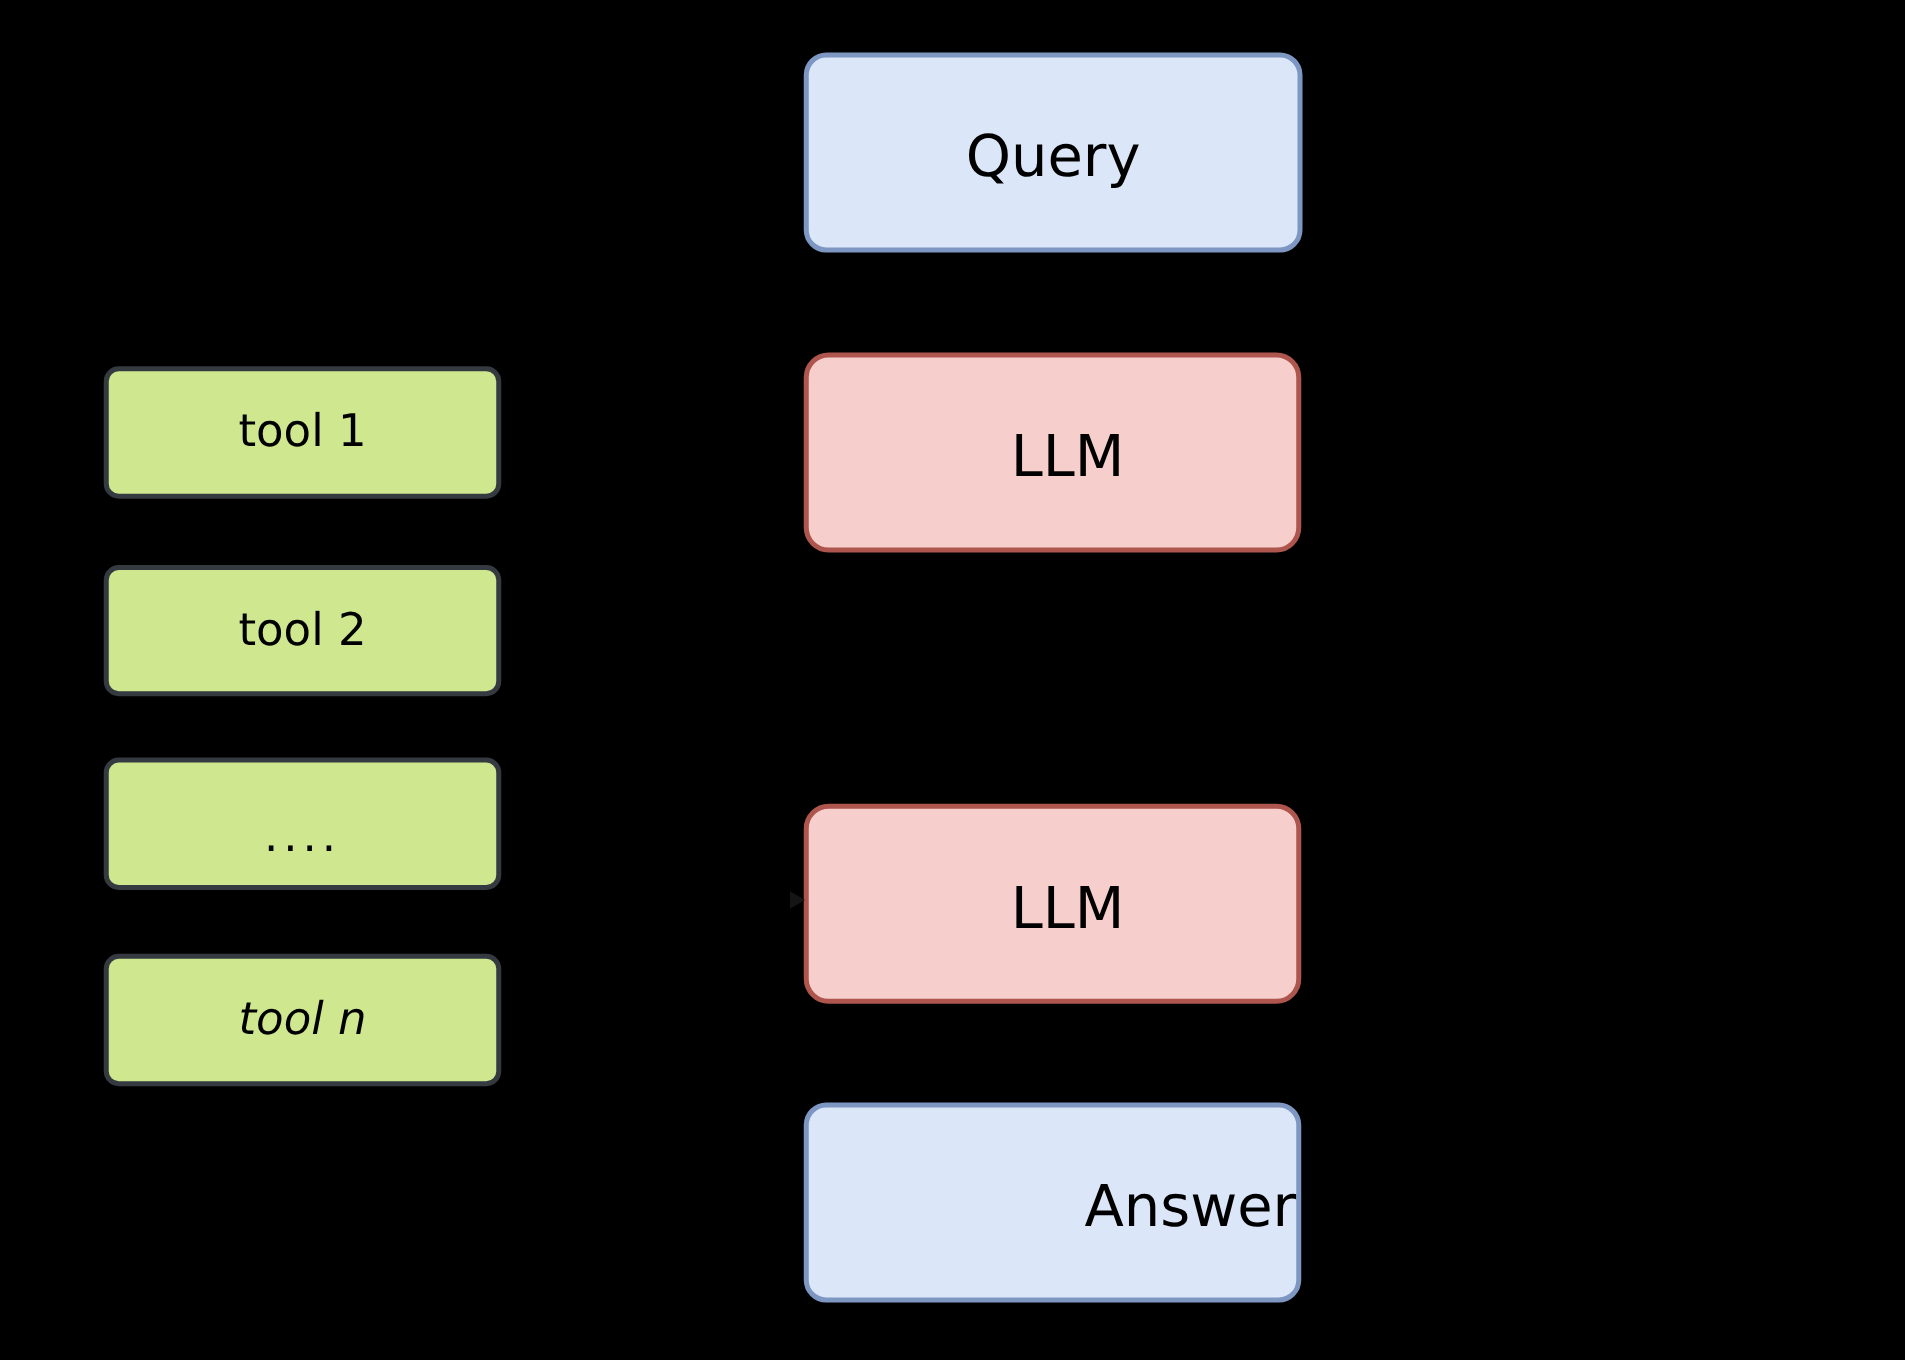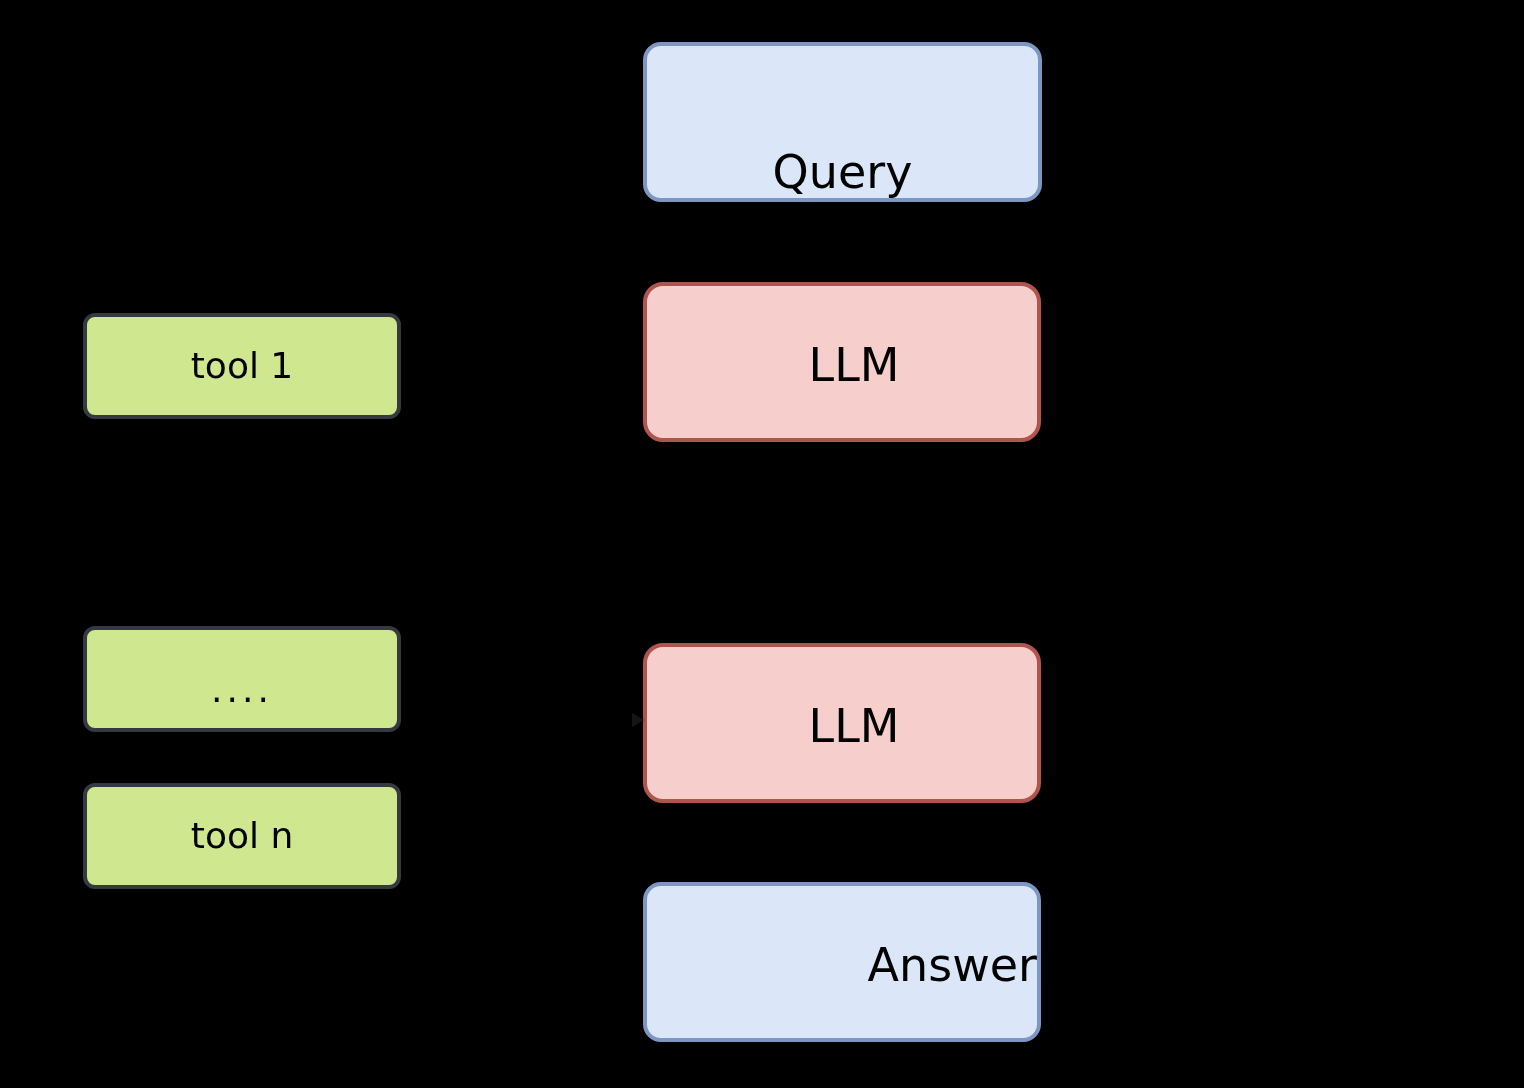--- a/index.html
+++ b/index.html
@@ -45,32 +45,31 @@
     border-radius: 20px;
     font-size: 46px;
     padding-left: 24px;
   }
   
   .tool {
     background: #cfe88f;
     border: 4px solid #343a40;
     border-radius: 12px;
     font-size: 36px;
-    margin-top: 20px;
   }
   
-  .pos-query      { left: 643px; top: 42px;  width: 399px; height: 160px; align-items: flex-end; }
+  .pos-query      { left: 643px; top: 42px;  width: 399px; height: 160px; }
   .pos-llm-top    { left: 643px; top: 282px; width: 398px; height: 160px; }
   .pos-llm-bottom { left: 643px; top: 643px; width: 398px; height: 160px; }
   .pos-answer     { left: 643px; top: 882px; width: 398px; height: 160px; justify-content: flex-end; }
   
   .pos-tool-1    { left: 83px; top: 293px; width: 318px; height: 106px; }
   .pos-tool-2    { left: 83px; top: 452px; width: 318px; height: 105px; }
   .pos-tool-dots { left: 83px; top: 606px; width: 318px; height: 106px; }
-  .pos-tool-n    { left: 83px; top: 763px; width: 318px; height: 106px; }
+  .pos-tool-n    { left: 83px; top: 763px; width: 318px; height: 106px; font-style: italic; }
   
   .io .label, .llm .label { padding-top: 6px; }
   
   .dots-label { padding-top: 22px; letter-spacing: 4px; }
   
   .arrow-tip {
     position: absolute;
     left: 632px;
     top: 713px;
     width: 0;
@@ -98,20 +97,23 @@
   </div>
 
   <div class="node io pos-answer">
     <span class="label">Answer</span>
   </div>
 
   <div class="node tool pos-tool-1">
     <span class="label">tool 1</span>
   </div>
 
+  <div class="node tool pos-tool-2">
+    <span class="label">tool 2</span>
+  </div>
 
   <div class="node tool pos-tool-dots">
     <span class="label dots-label">....</span>
   </div>
 
   <div class="node tool pos-tool-n">
     <span class="label">tool n</span>
   </div>
 
   <div class="arrow-tip"></div>

